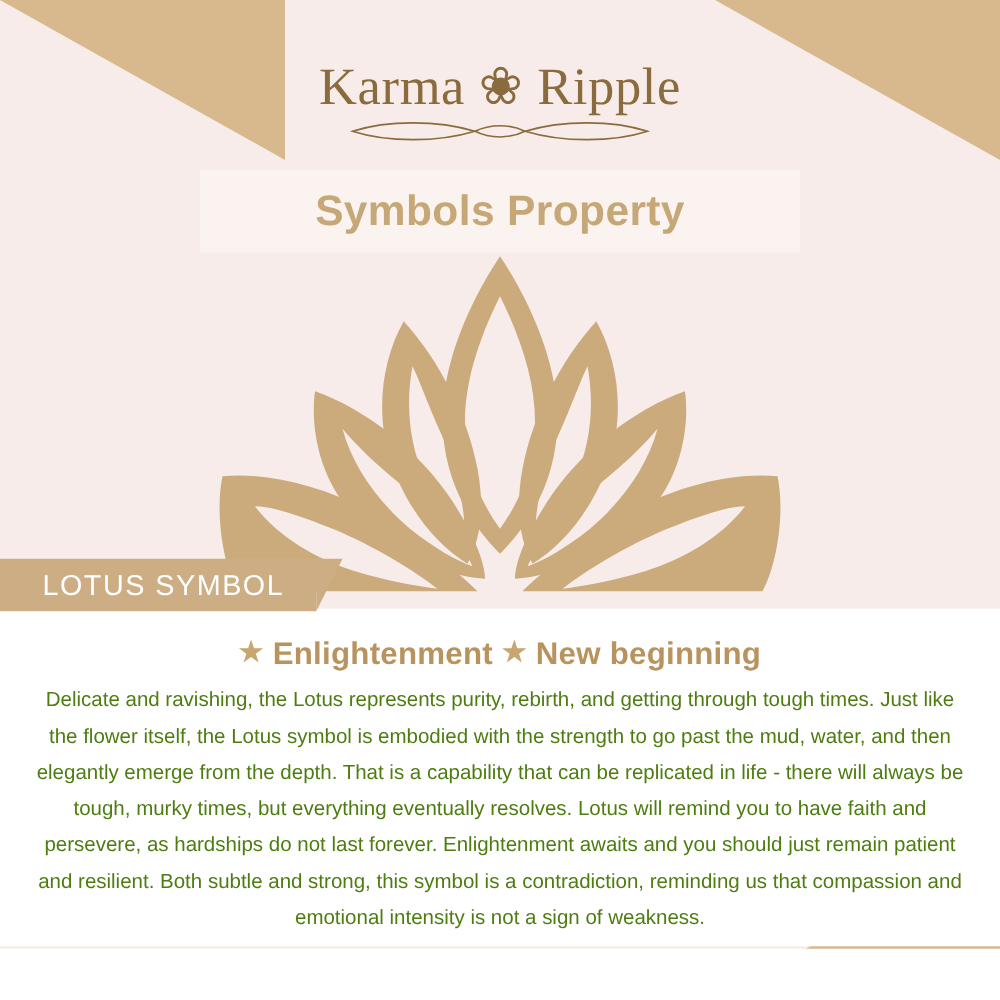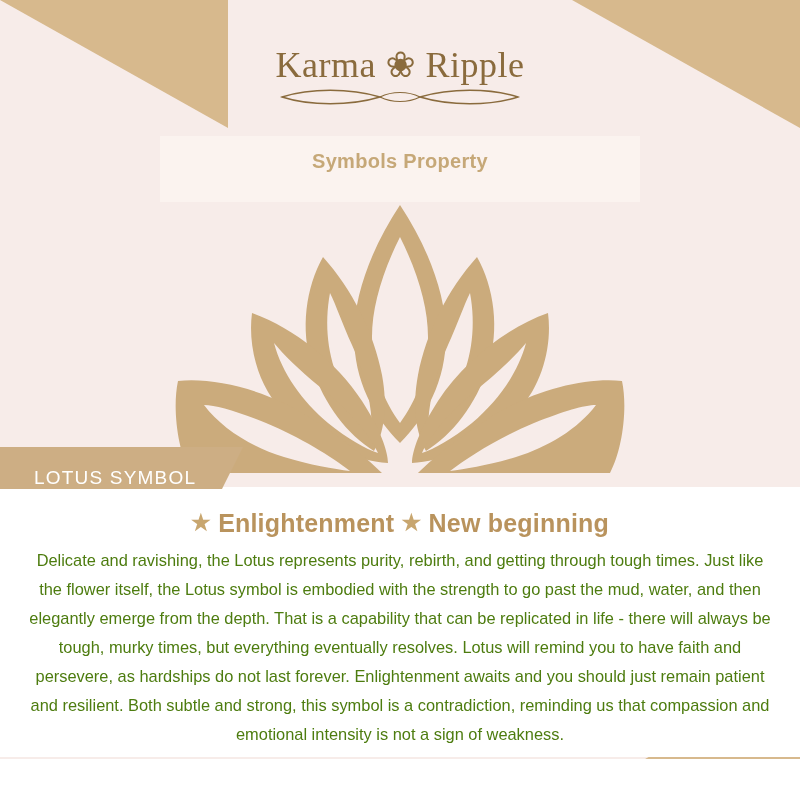--- a/index.html
+++ b/index.html
@@ -62,21 +62,21 @@
   .brand {
     position: absolute;
     top: 44px;
     left: 0;
     width: 800px;
     text-align: center;
     z-index: 5;
   }
   .brand-text {
     font-family: "Liberation Serif", serif;
-    font-size: 36px;
+    font-size: 42px;
     color: #8a6b3d;
     letter-spacing: 0.5px;
     display: inline-block;
     position: relative;
     padding: 0 6px;
   }
   .brand-flourish {
     display: block;
     margin: 2px auto 0;
     width: 240px;
@@ -93,21 +93,21 @@
     background: #fbf3ef;
     z-index: 4;
   }
   .title-band .title-text {
     position: absolute;
     left: 0; right: 0;
     top: 14px;
     text-align: center;
     font-family: "Liberation Sans", sans-serif;
     font-weight: bold;
-    font-size: 20px;
+    font-size: 34px;
     color: #c6a878;
     letter-spacing: 0.3px;
   }
 
   
   .lotus-wrap {
     position: absolute;
     top: 185px;
     left: 160px;
     width: 480px;
@@ -122,23 +122,23 @@
     left: 0;
     height: 42px;
     z-index: 6;
   }
   .ribbon-body {
     position: relative;
     height: 42px;
     background: #cdae84;
     padding: 0 26px 0 34px;
     display: flex;
-    align-items: flex-end;
+    align-items: center;
     color: #ffffff;
-    font-size: 19px;
+    font-size: 23px;
     letter-spacing: 1.2px;
   }
   .ribbon-notch {
     position: absolute;
     top: 0;
     right: -21px;
     width: 0; height: 0;
     border-style: solid;
     border-width: 42px 21px 0 0;
     border-color: #cdae84 transparent transparent transparent;

